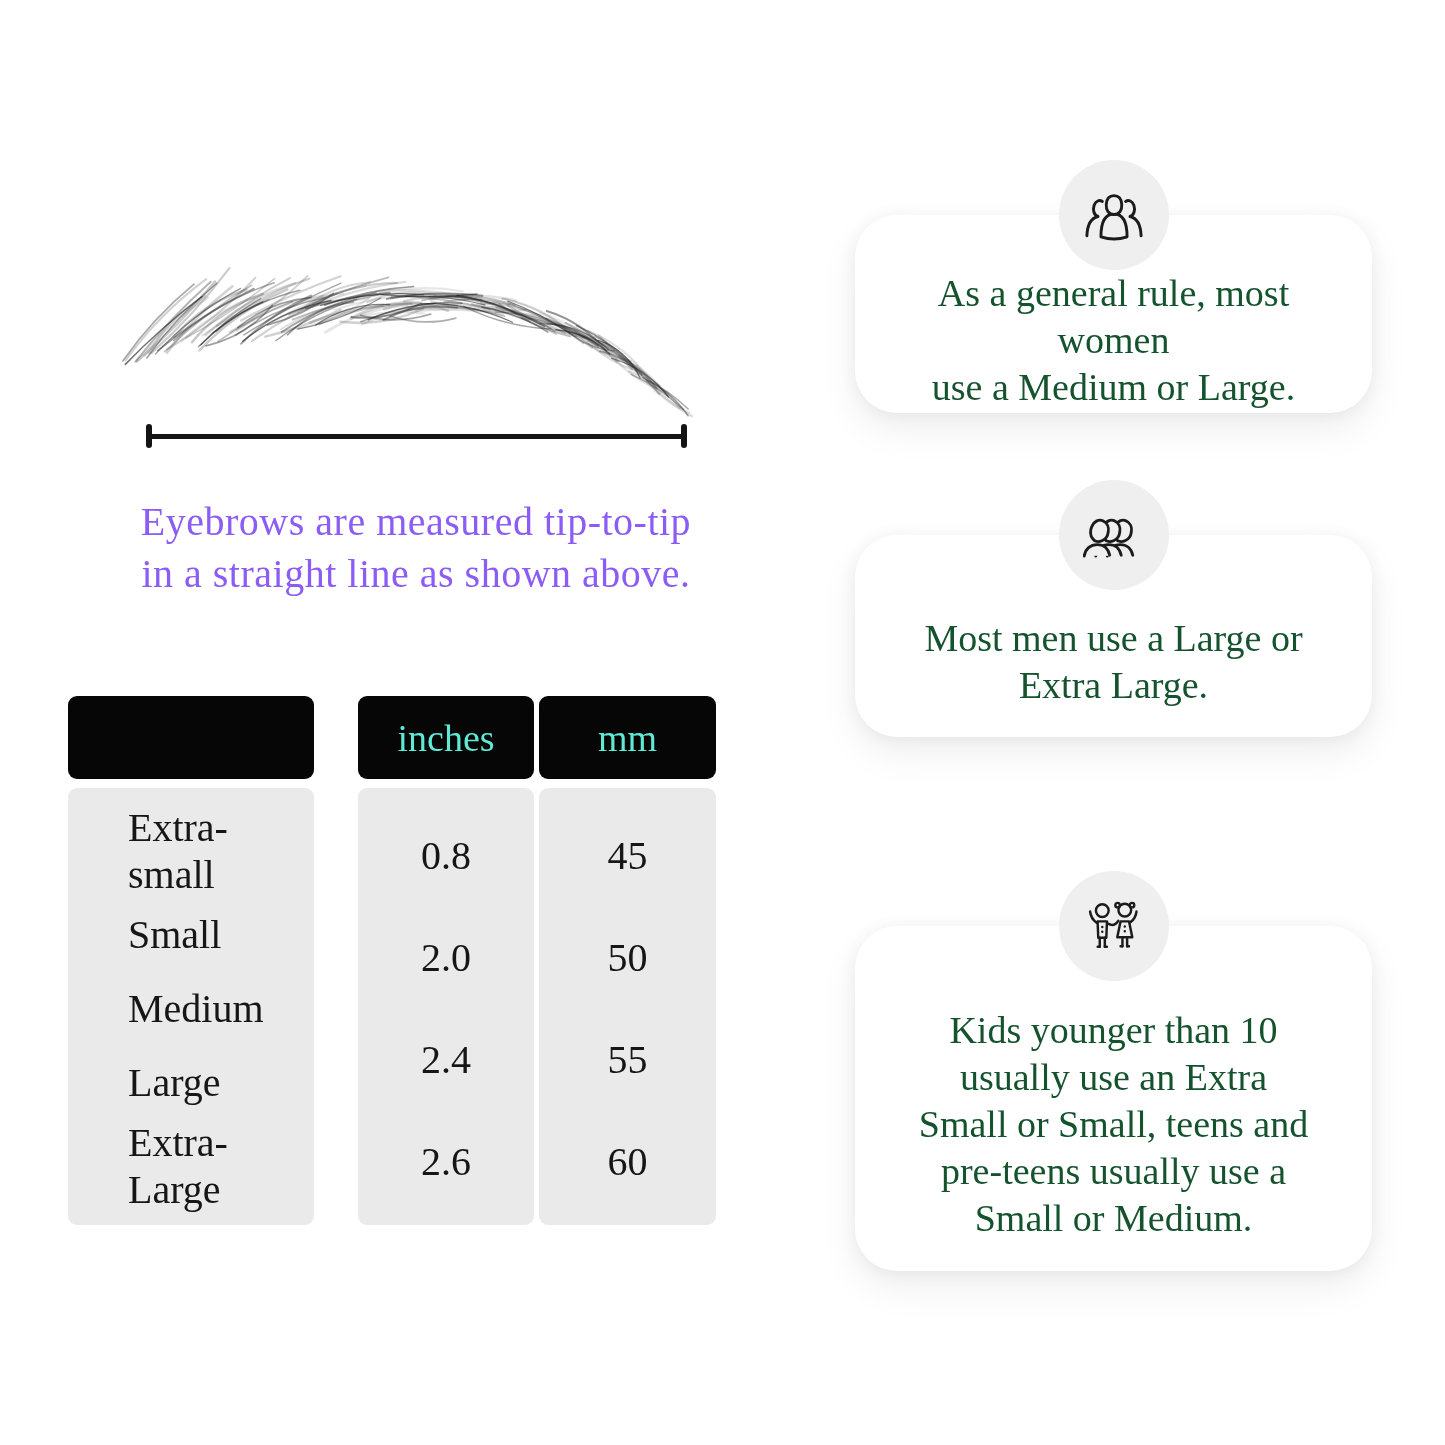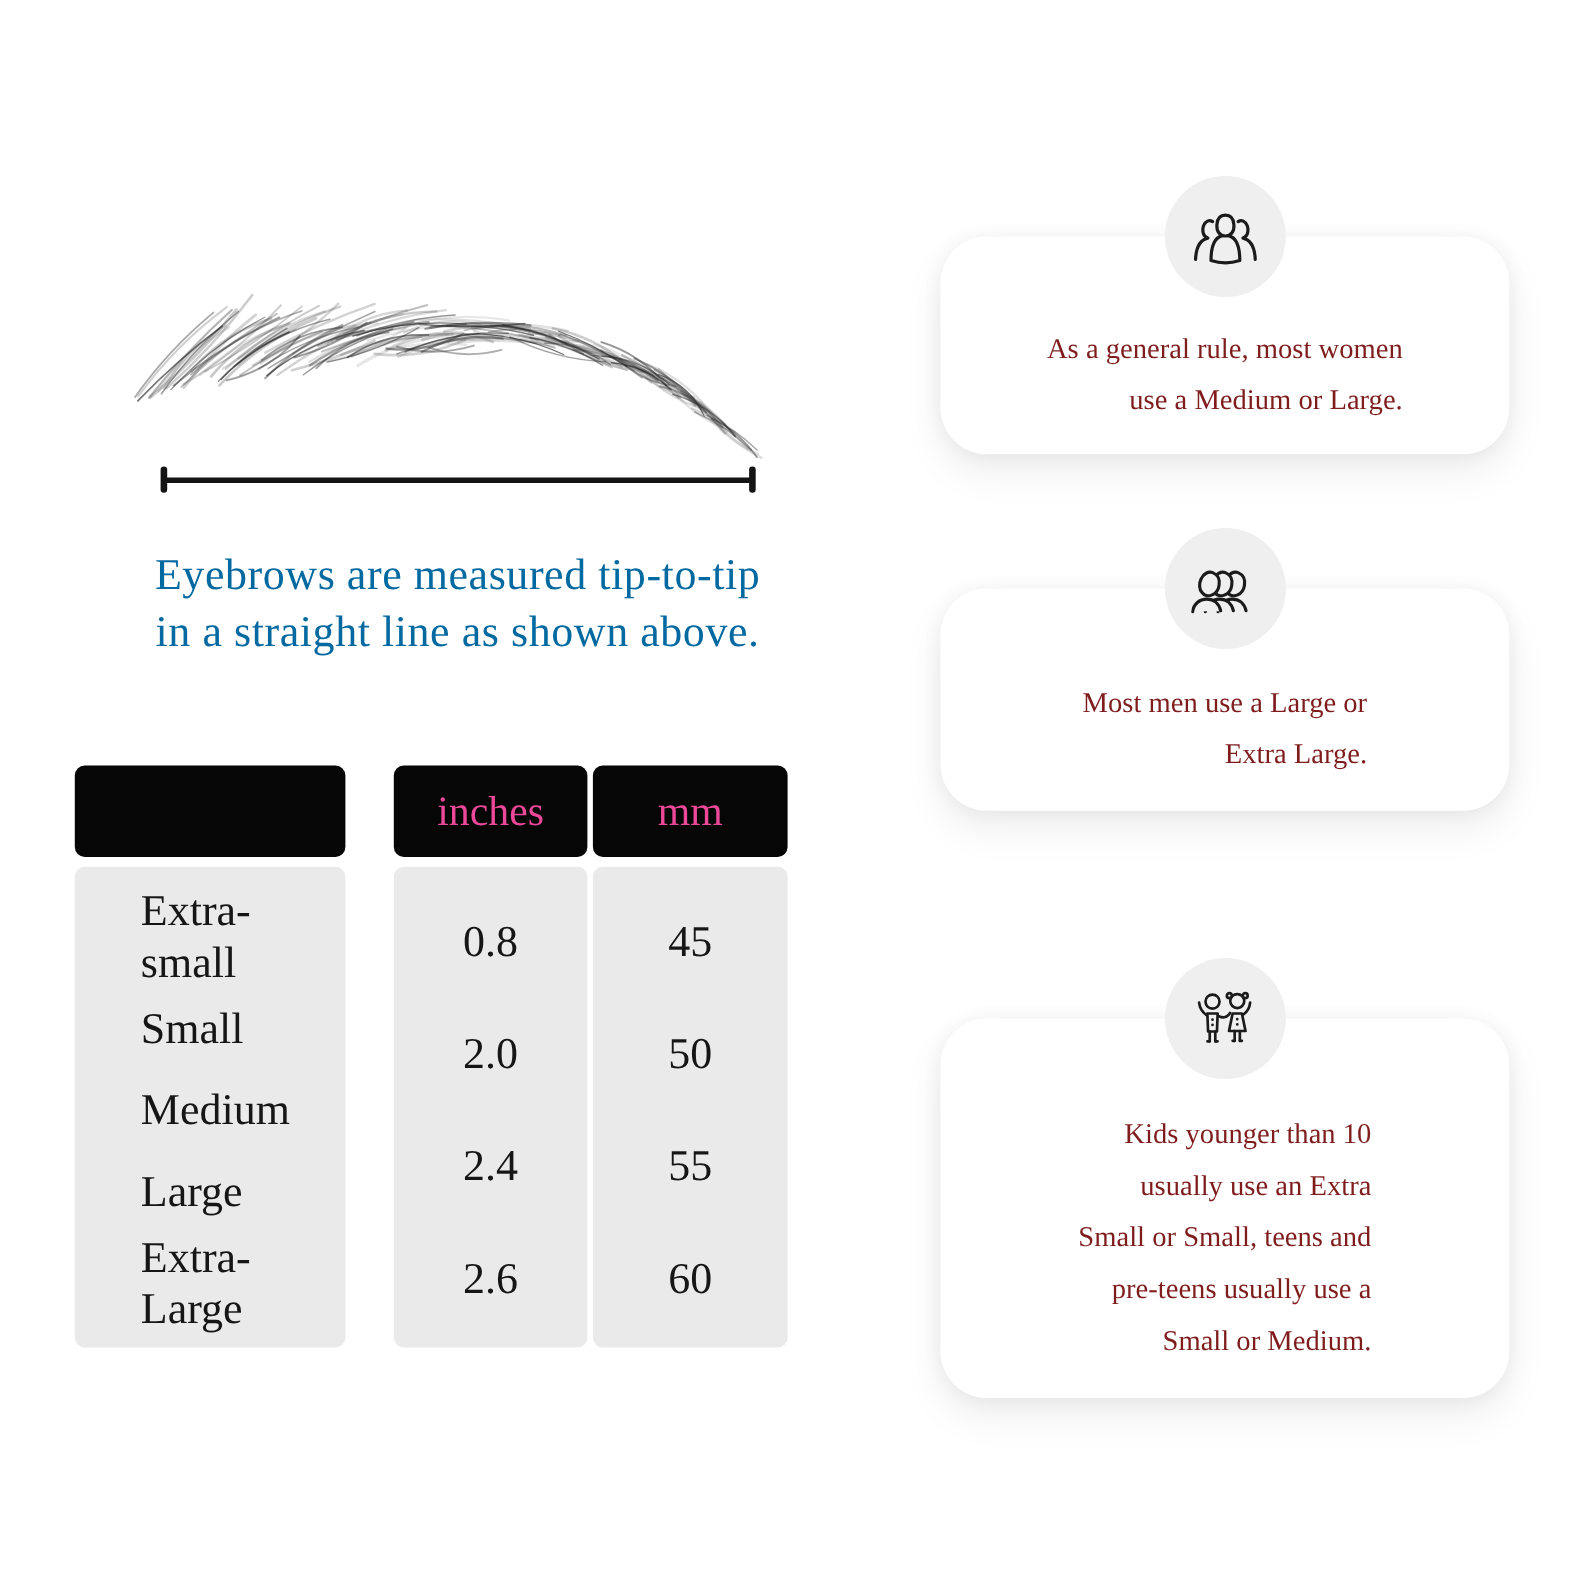--- a/index.html
+++ b/index.html
@@ -15,33 +15,33 @@
   .brow-figure svg{ overflow:visible; display:block; }
 
   .measure-line{ position:absolute; left:146px; top:424px; width:541px; height:24px; }
   .measure-line .rule{ position:absolute; left:2px; right:2px; top:9.5px; height:5px; background:#141414; border-radius:2px;}
   .measure-line .cap{ position:absolute; top:0; width:6px; height:24px; background:#141414; border-radius:3px;}
   .measure-line .cap.left{ left:0; }
   .measure-line .cap.right{ right:0; }
 
   .measure-caption{
     position:absolute; left:66px; top:496px; width:700px;
-    text-align:center; font-size:40px; line-height:52px; color:#0369a1;
+    text-align:center; font-size:40px; line-height:52px; color:#8b5cf6;
     white-space:pre-line; letter-spacing:0.5px;
   }
 
   
   .size-table{ position:absolute; left:68px; top:696px; width:697px; }
   .tbl-grid{ display:grid; grid-template-columns:290px 181px 177px; }
   .tbl-grid .g1{ margin-right:44px; }
   .tbl-grid .g2{ margin-right:5px;  }
   .tbl-header .hcell{
     height:83px; background:#060606; border-radius:9px;
     display:flex; align-items:center; justify-content:center;
-    color:#ec4899; font-size:38px;
+    color:#5eead4; font-size:38px;
   }
   .tbl-body{ margin-top:9px; }
   .tbl-body .bcol{
     height:437px; background:#eaeaea; border-radius:9px;
     display:flex; flex-direction:column; padding:16px 0 12px 0;
   }
   .bcell{ flex:1; display:flex; align-items:center; justify-content:center; font-size:40px; color:#161616; }
   .bcol.labels .bcell{ justify-content:flex-start; padding-left:60px; }
 
   
@@ -53,22 +53,22 @@
   .card-2{ top:535px; height:202px; }
   .card-3{ top:926px; height:345px; }
   .icon-circle{
     position:absolute; left:50%; top:0; transform:translate(-50%,-50%);
     width:110px; height:110px; border-radius:50%; background:#efefef; z-index:2;
     display:flex; align-items:center; justify-content:center;
   }
   .card-text{
     position:absolute; left:26px; right:26px; top:0; bottom:0;
     display:flex; align-items:center; justify-content:center;
-    padding-top:52px; text-align:right;
-    font-size:26px; line-height:47px; color:#7f1d1d; white-space:pre-line;
+    padding-top:52px; text-align:center;
+    font-size:38px; line-height:47px; color:#14532d; white-space:pre-line;
   }
   .icon-stroke{ stroke:#1b1b1b; fill:none; stroke-linecap:round; stroke-linejoin:round; }
 </style>
 </head>
 <body>
 
 <div class="canvas">
 
   <div class="brow-figure">
     <svg id="brow-svg" width="620" height="215" viewBox="0 0 620 215" xmlns="http://www.w3.org/2000/svg">

